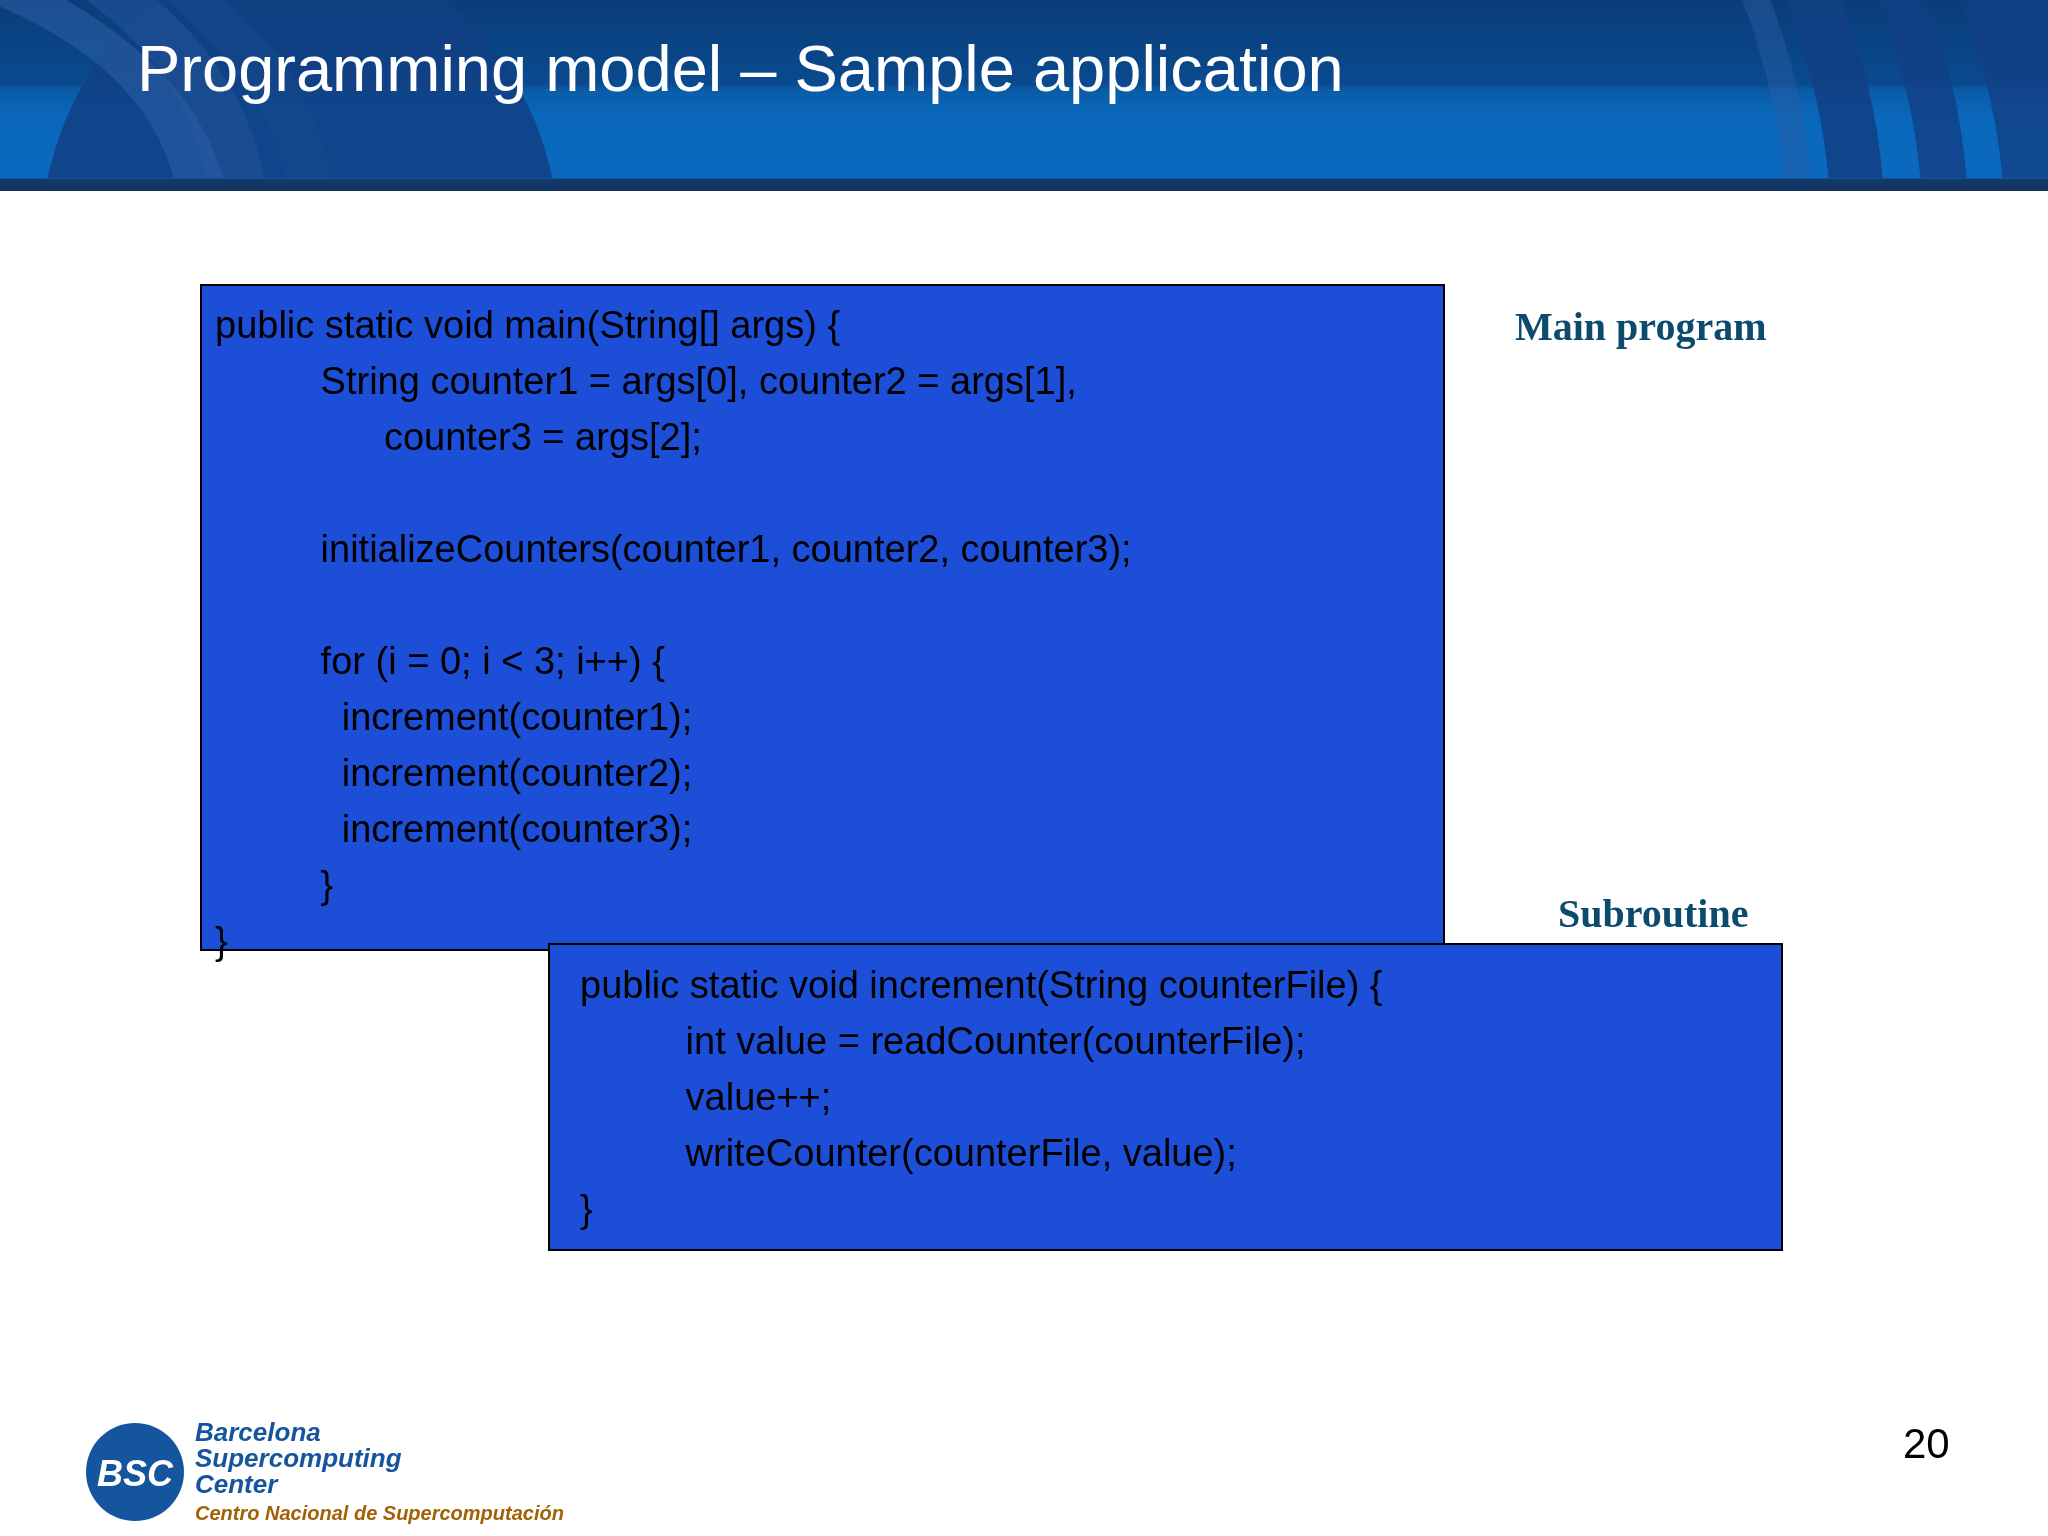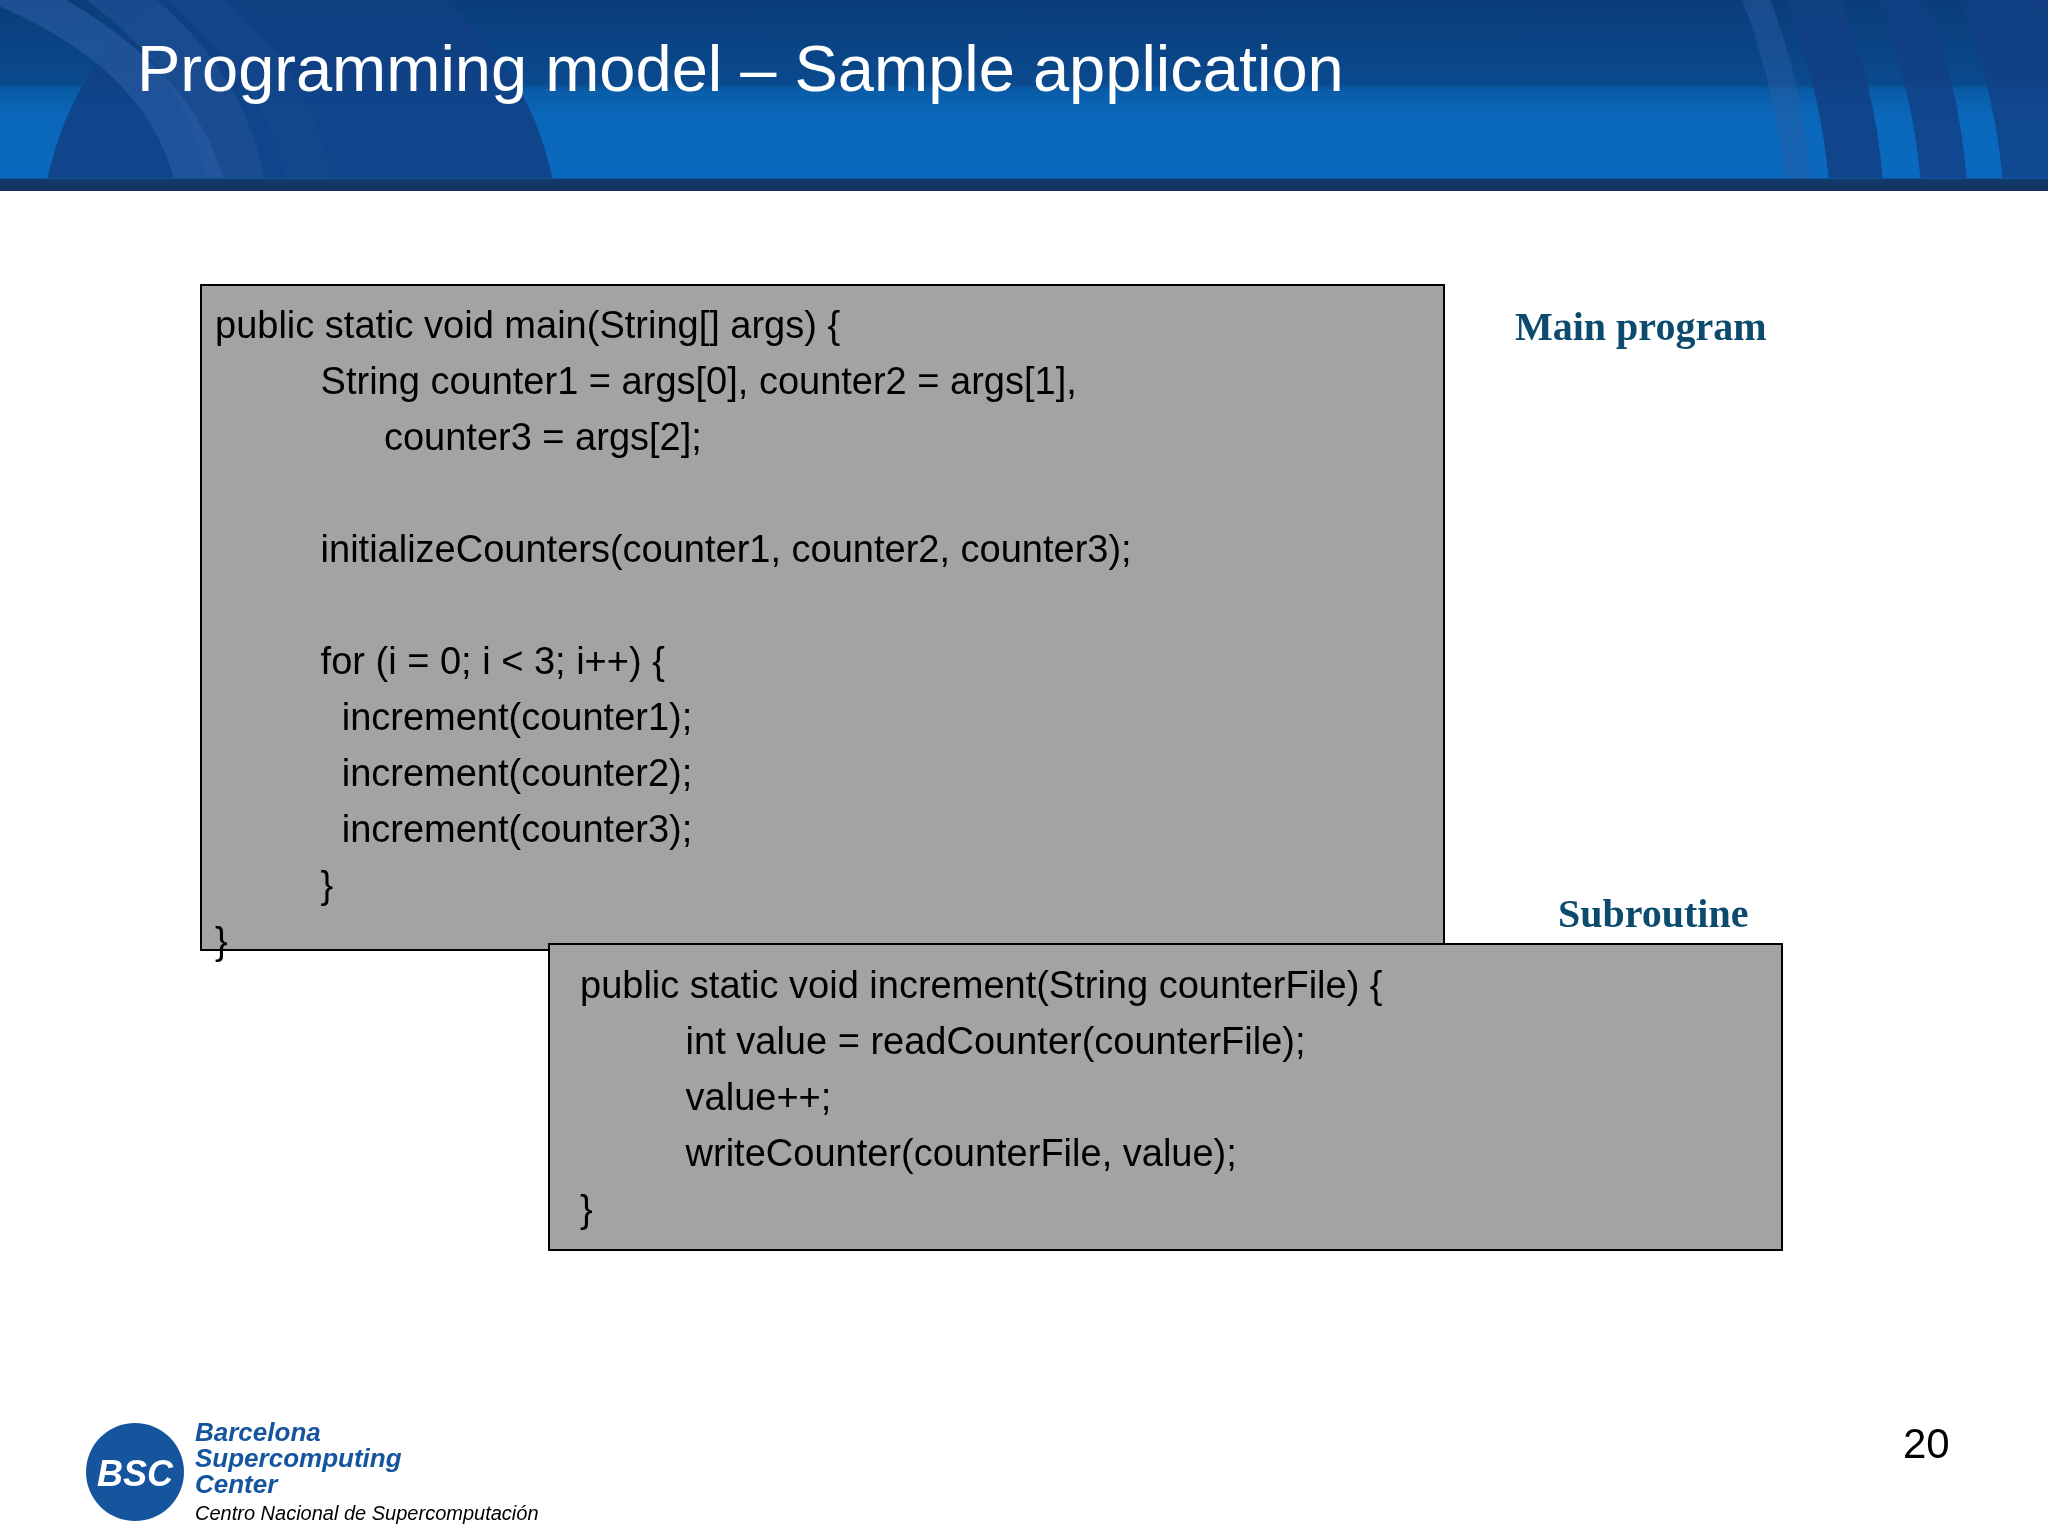--- a/index.html
+++ b/index.html
@@ -43,21 +43,21 @@
     color: #ffffff;
     font-weight: 400;
     letter-spacing: 0px;
     white-space: nowrap;
     text-align: center;
   }
 
   
   .code-box {
     position: absolute;
-    background: #a3a3a3;
+    background: #1d4ed8;
     border: 2px solid #000000;
     box-sizing: border-box;
   }
   #main-program-box {
     left: 200px;
     top: 284px;
     width: 1245px;
     height: 667px;
     z-index: 2;
   }
@@ -115,24 +115,24 @@
     font-style: italic;
     font-weight: bold;
     font-size: 26px;
     line-height: 26px;
     color: #15559e;
     white-space: nowrap;
   }
   #bsc-tagline {
     font-family: "Liberation Sans", sans-serif;
     font-style: italic;
-    font-weight: 400;
+    font-weight: 700;
     font-size: 20px;
     line-height: 24px;
-    color: #000000;
+    color: #a16207;
     white-space: nowrap;
     margin-top: 4px;
   }
   #page-number {
     position: absolute;
     left: 1903px;
     top: 1420px;
     font-family: "Liberation Sans", sans-serif;
     font-size: 42px;
     color: #000000;

